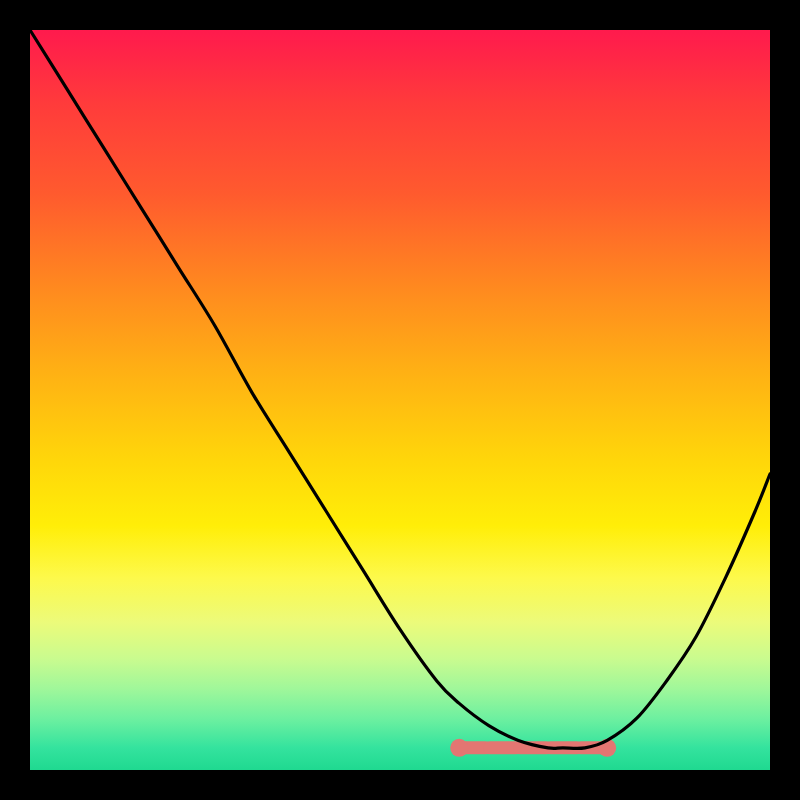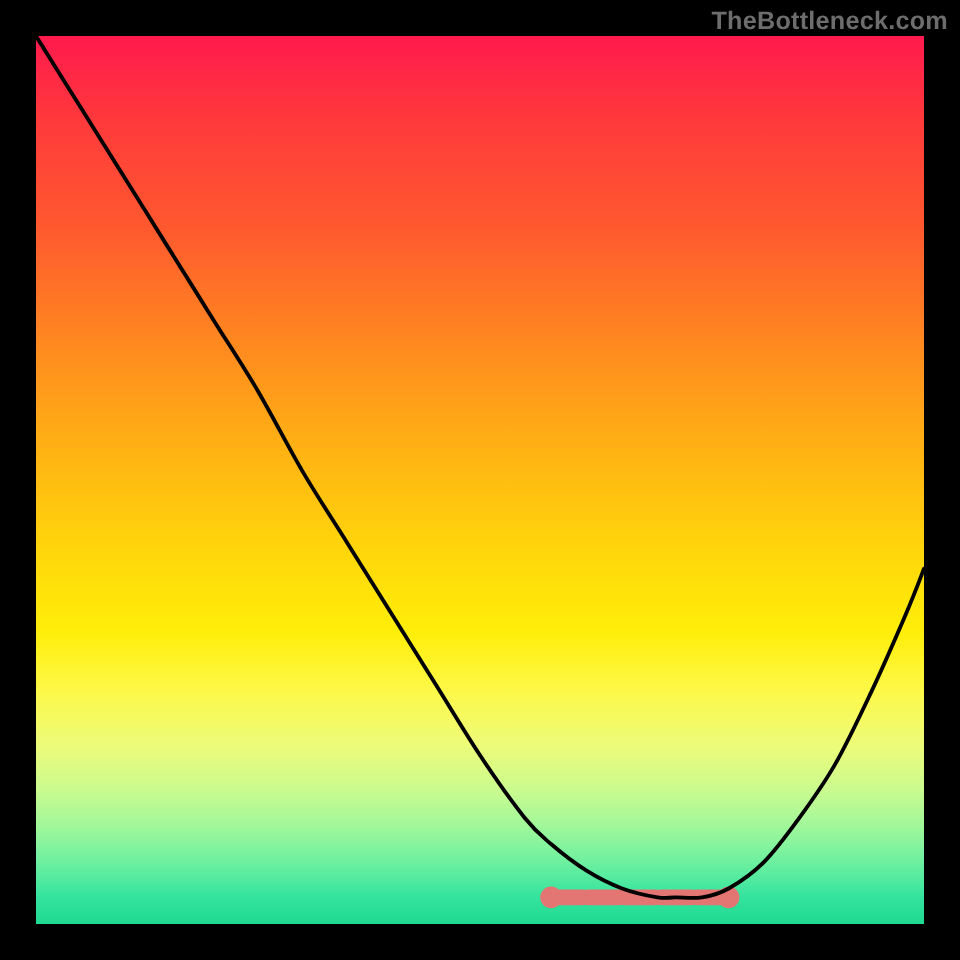--- a/index.html
+++ b/index.html
@@ -47,21 +47,20 @@
     overflow: visible;
   }
   .curve { fill: none; stroke: #000; stroke-width: 3.2; stroke-linecap: round; stroke-linejoin: round; }
   .flat-band { fill: none; stroke: #e37672; stroke-width: 13; stroke-linecap: round; }
   .flat-dot { fill: #e37672; }
 </style>
 </head>
 <body>
 
 <div class="canvas">
-  <div class="watermark">TheBottleneck.com</div>
   <div class="plot-area">
     <svg class="overlay" viewBox="0 0 740 740">
       <g id="flat-marker">
           <line x1="429.2" x2="455.6" y1="717.8" y2="717.8" class="flat-band"></line>
           <line x1="459.6" x2="486.0" y1="717.8" y2="717.8" class="flat-band"></line>
           <line x1="490.0" x2="516.4" y1="717.8" y2="717.8" class="flat-band"></line>
           <line x1="520.4" x2="546.8" y1="717.8" y2="717.8" class="flat-band"></line>
           <line x1="550.8" x2="577.2" y1="717.8" y2="717.8" class="flat-band"></line>
           <circle cx="429.2" cy="717.8" r="9" class="flat-dot"></circle>
           <circle cx="577.2" cy="717.8" r="9" class="flat-dot"></circle>

